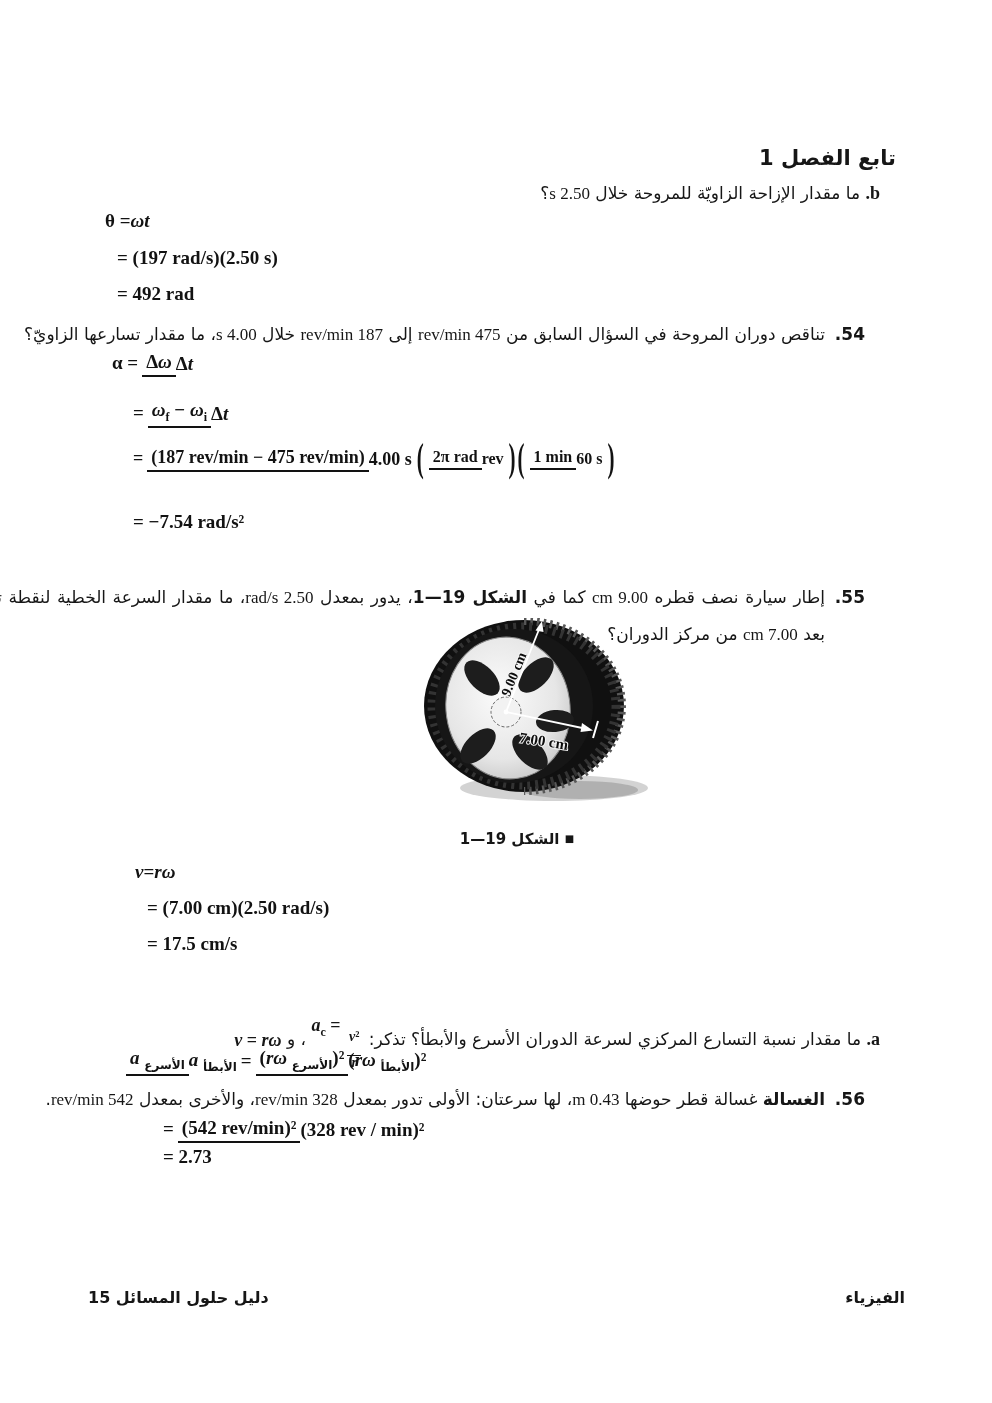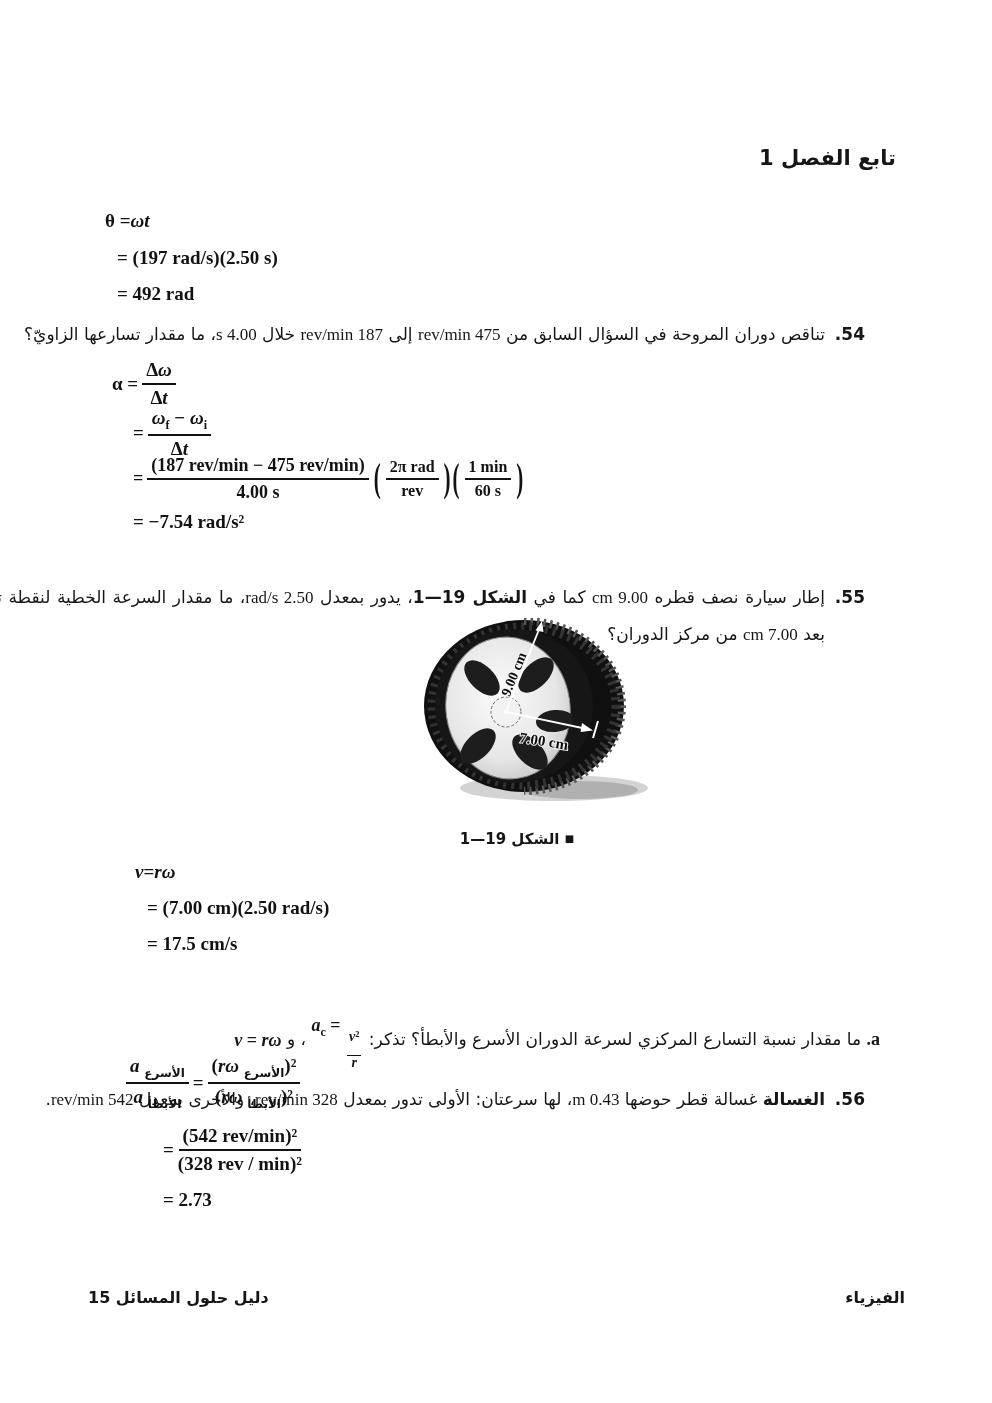--- a/index.html
+++ b/index.html
@@ -10,21 +10,21 @@
   .prob{direction:rtl;text-align:justify;font-size:17px;line-height:36px;padding-right:40px;position:relative;}
   .prob .pnum{position:absolute;right:0;top:0;font-weight:bold;direction:rtl;}
   .subitem{direction:rtl;white-space:nowrap;font-size:17px;line-height:30px;}
   .subitem .marker{font-family:"Liberation Serif","DejaVu Serif",serif;font-weight:bold;font-size:18px;}
   .lt{font-family:"Liberation Serif","DejaVu Serif",serif;}
   b{font-weight:bold;}
   
   .eqline{font-family:"Liberation Serif","DejaVu Sans",serif;font-weight:bold;font-size:19px;color:#121212;
           white-space:nowrap;direction:ltr;display:flex;align-items:center;}
   .eqline i{font-style:italic;}
-  .frac{display:inline-flex;flex-direction:column;align-items:center;vertical-align:middle;margin:8px 4px;line-height:1.25;}
+  .frac{display:inline-flex;flex-direction:row;align-items:center;vertical-align:middle;margin:0 4px;line-height:1.25;}
   .frac .num{border-bottom:2px solid #121212;padding:0 4px 1px;}
   .frac .den{padding-top:1px;}
   .fs18{font-size:18px;}
   .bp{display:inline-block;transform:scaleY(1.9);font-size:21px;font-weight:bold;margin:0 1px;}
   sub{font-size:12px;}
   sub.ar{font-family:"DejaVu Sans",sans-serif;font-size:12px;font-weight:bold;}
   .imath{font-family:"Liberation Serif","DejaVu Serif",serif;font-weight:bold;font-size:18px;
          direction:ltr;unicode-bidi:isolate;display:inline-block;vertical-align:middle;}
   .ifr{display:inline-flex;flex-direction:column;align-items:center;line-height:1.05;font-size:14px;vertical-align:-10px;margin:0 2px;}
   .ifr .n{border-bottom:1.5px solid #121212;padding:0 2px 10px;}
@@ -34,20 +34,24 @@
   svg text{font-family:"Liberation Serif","DejaVu Serif",serif;font-weight:bold;font-size:14px;fill:#0c0c0c;
            paint-order:stroke;stroke:#f4f4f4;stroke-width:2px;}
 </style>
 </head>
 <body>
 
 <div class="page">
 
   <h1 class="abs hdr" style="top:130px;right:80px;">تابع الفصل 1</h1>
 
+  <div class="abs subitem" style="top:178px;right:112px;">
+    <span class="marker">b.</span>
+    <span>ما مقدار الإزاحة الزاويّة للمروحة خلال <span class="lt">2.50 s</span>؟</span>
+  </div>
 
   <div class="abs eqline" style="left:105px;top:210px;">θ = <i>ωt</i></div>
   <div class="abs eqline" style="left:117px;top:247px;">= (197 rad/s)(2.50 s)</div>
   <div class="abs eqline" style="left:117px;top:283px;">= 492 rad</div>
 
   <div class="abs prob" style="top:316px;right:57px;width:882px;">
     <span class="pnum">54.</span>
     <span>تناقص دوران المروحة في السؤال السابق من <span class="lt">475 rev/min</span> إلى <span class="lt">187 rev/min</span> خلال <span class="lt">4.00 s</span>، ما مقدار تسارعها الزاويّ؟</span>
   </div>
 
@@ -161,18 +165,18 @@
       <span class="den">(<i>rω</i> <sub class="ar">الأبطأ</sub>)²</span>
     </span>
   </div>
   <div class="abs eqline" style="left:163px;top:1116px;">
     <span>=</span>
     <span class="frac">
       <span class="num">(542 rev/min)²</span>
       <span class="den">(328 rev / min)²</span>
     </span>
   </div>
-  <div class="abs eqline" style="left:163px;top:1189px;">= 2.73</div>
+  <div class="abs eqline" style="left:163px;top:1146px;">= 2.73</div>
 
   <div class="abs footer" style="left:88px;top:1288px;">دليل حلول المسائل 15</div>
   <div class="abs footer" style="right:87px;top:1288px;">الفيزياء</div>
 
 </div>
 
 </body></html>

